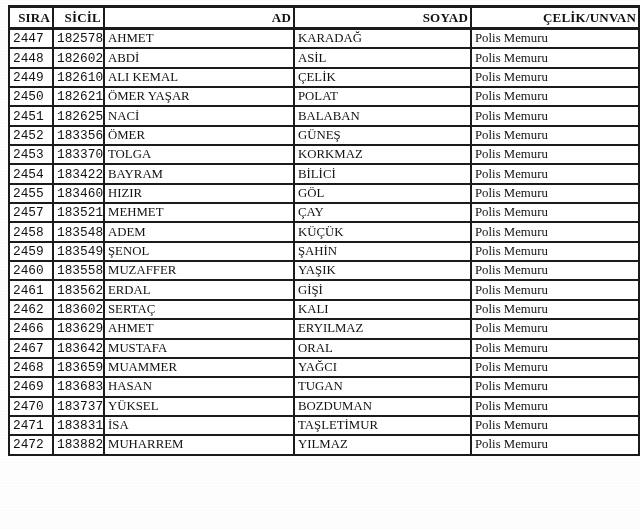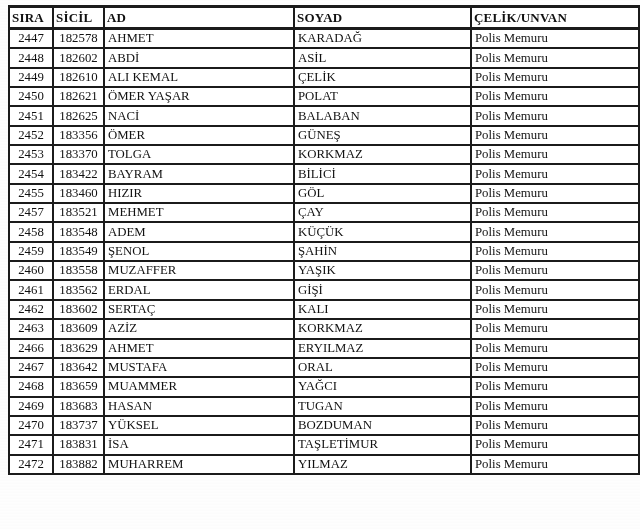--- a/index.html
+++ b/index.html
@@ -37,39 +37,39 @@
   table.doc-table, table.doc-table th, table.doc-table td {
     border: 2px solid #1b1b1b;
   }
   table.doc-table {
     border-top-width: 3px;
   }
   th {
     height: 17px;
     font-size: 13px;
     font-weight: bold;
-    text-align: left;
+    text-align: right;
     vertical-align: middle;
     padding: 1px 2px;
     letter-spacing: 0.2px;
     border-bottom-width: 3px !important;
     white-space: nowrap;
     overflow: hidden;
   }
   td {
     height: 15.35px;
     font-size: 12.8px;
     vertical-align: middle;
     padding: 1px 3px;
     white-space: nowrap;
     overflow: hidden;
     border-top-width: 1.5px;
     border-bottom-width: 1.5px;
   }
-  td.c-center { text-align: center; }
+  td.c-center { text-align: left; font-family: Liberation Mono, monospace; }
   td.c-left   { text-align: left; }
   col.w-sira  { width: 44px; }
   col.w-sicil { width: 51px; }
   col.w-ad    { width: 190px; }
   col.w-soyad { width: 177px; }
   col.w-rutbe { width: 168px; }
 </style>
 </head>
 <body>
 
@@ -191,27 +191,20 @@
           <td class="c-left">Polis Memuru</td>
         </tr>
         <tr>
           <td class="c-center">2462</td>
           <td class="c-center">183602</td>
           <td class="c-left">SERTAÇ</td>
           <td class="c-left">KALI</td>
           <td class="c-left">Polis Memuru</td>
         </tr>
         <tr>
-          <td class="c-center">2463</td>
-          <td class="c-center">183609</td>
-          <td class="c-left">AZİZ</td>
-          <td class="c-left">KORKMAZ</td>
-          <td class="c-left">Polis Memuru</td>
-        </tr>
-        <tr>
           <td class="c-center">2466</td>
           <td class="c-center">183629</td>
           <td class="c-left">AHMET</td>
           <td class="c-left">ERYILMAZ</td>
           <td class="c-left">Polis Memuru</td>
         </tr>
         <tr>
           <td class="c-center">2467</td>
           <td class="c-center">183642</td>
           <td class="c-left">MUSTAFA</td>

